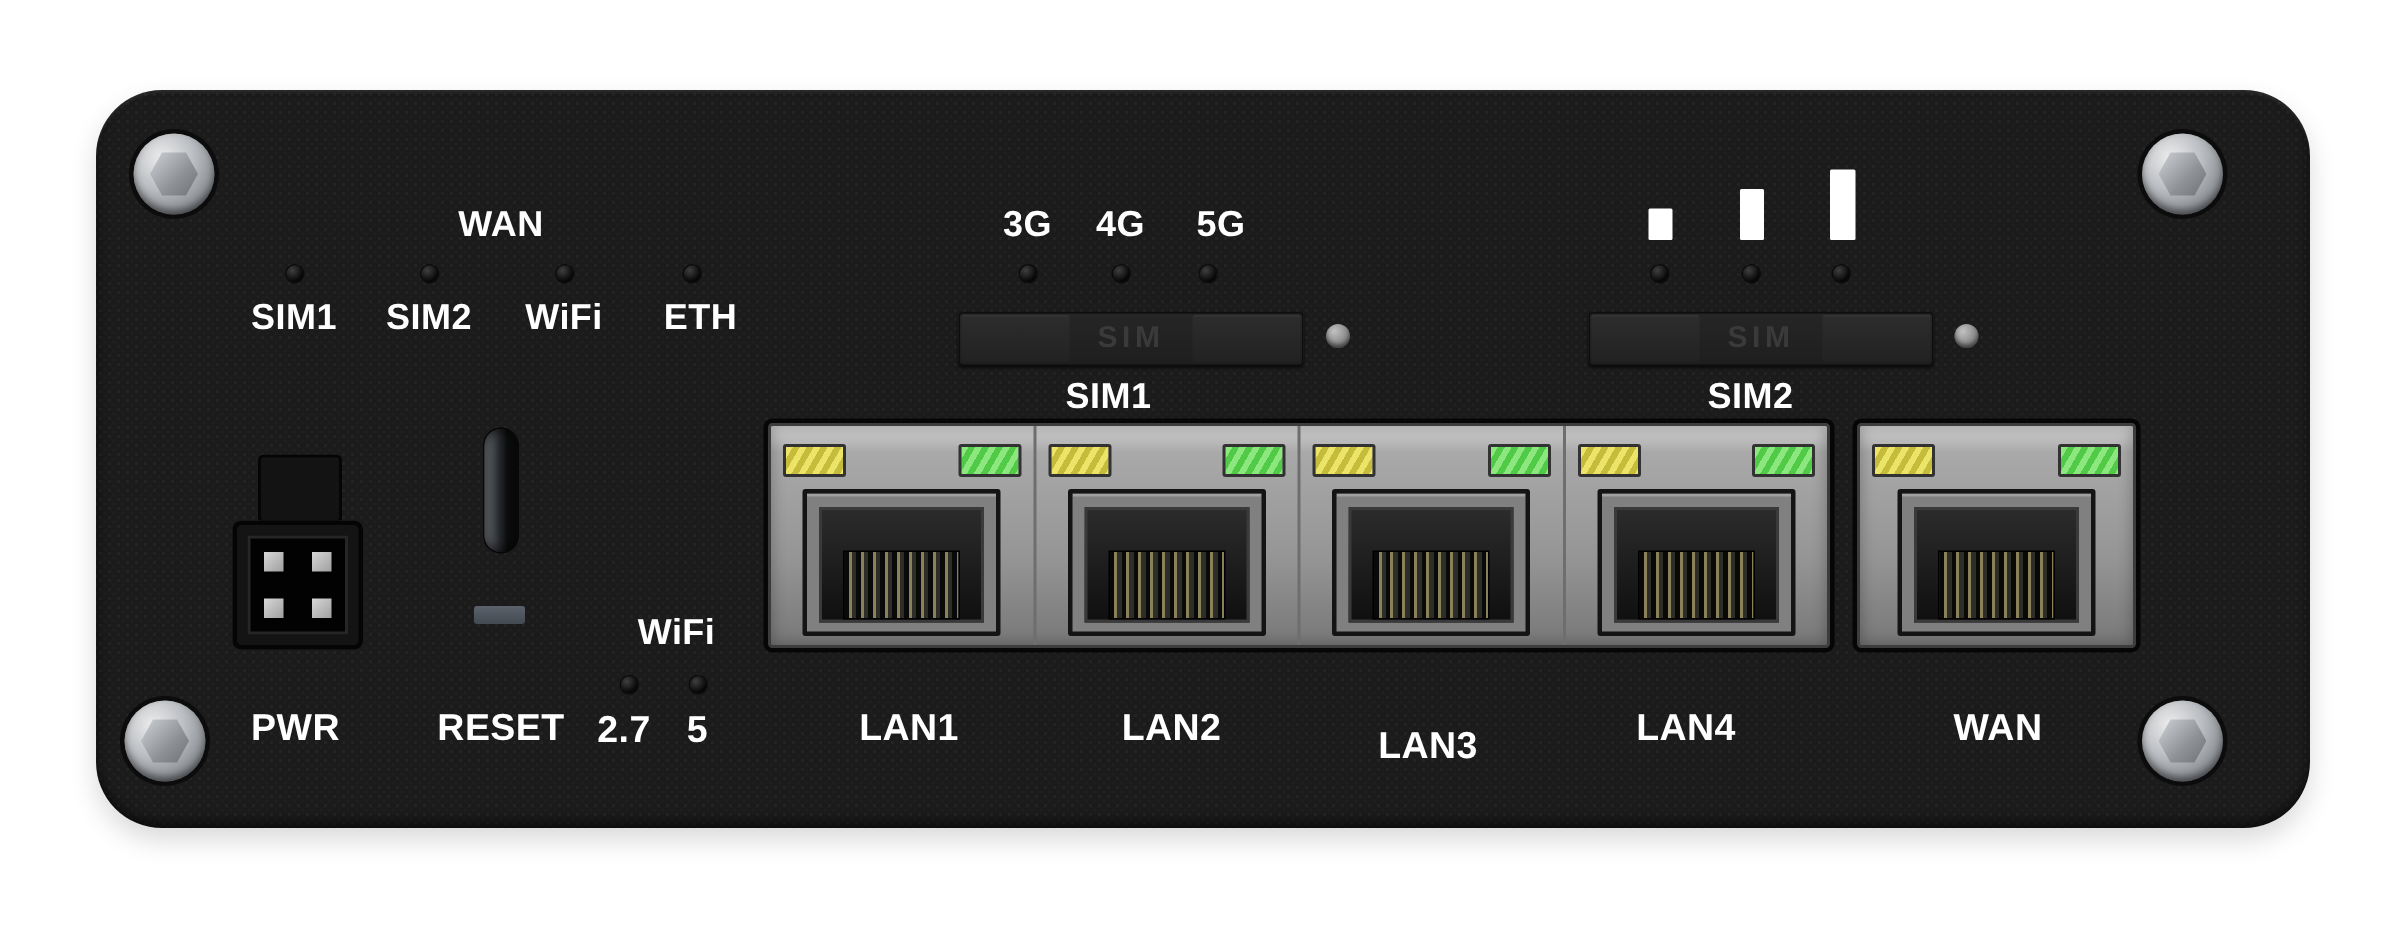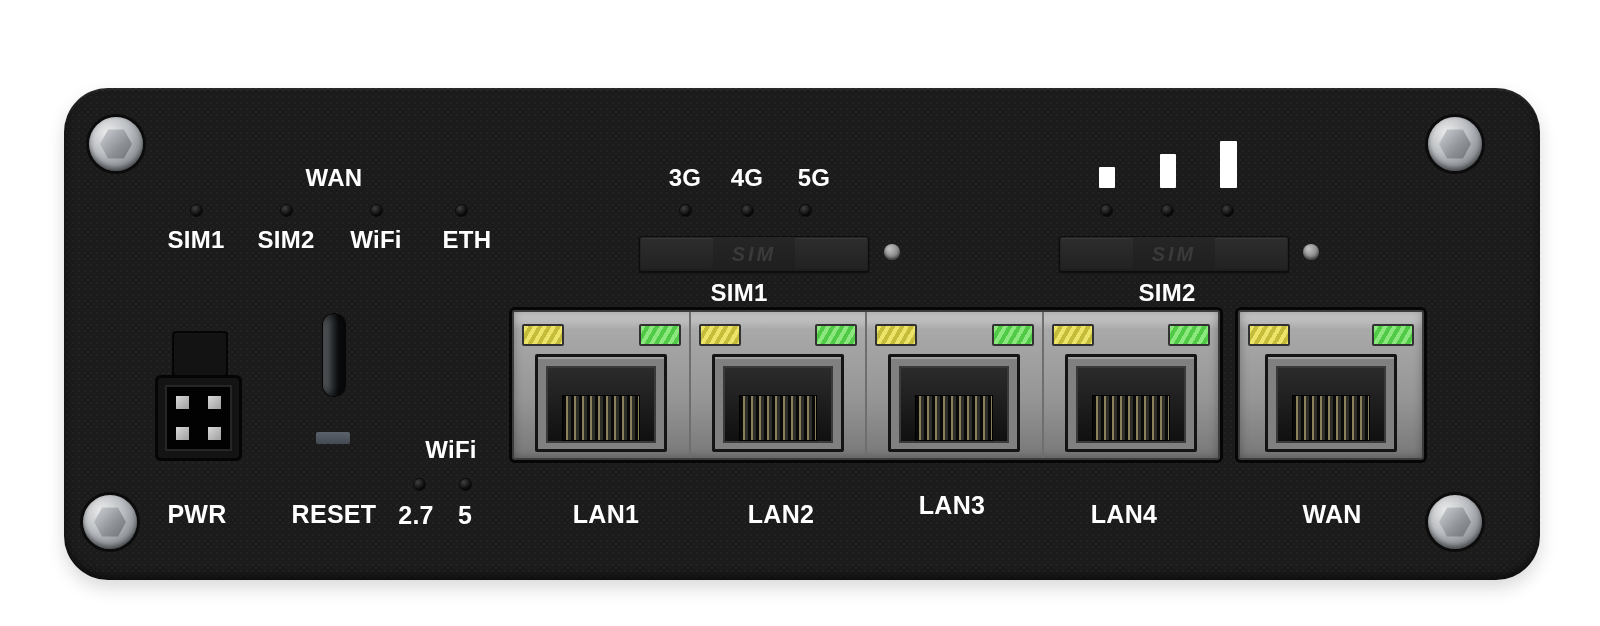--- a/index.html
+++ b/index.html
@@ -7,21 +7,21 @@
           font-family:"Liberation Sans",sans-serif;}
 
   
   .device{position:absolute;left:64px;top:60px;width:1476px;height:492px;border-radius:44px;
     background-color:#1b1b1b;
     background-image:
       radial-gradient(rgba(255,255,255,0.035) 1px, transparent 1.2px),
       radial-gradient(rgba(255,255,255,0.02) 1px, transparent 1.2px);
     background-size:6px 6px,6px 6px;background-position:0 0,3px 3px;
     box-shadow: inset 0 2px 2px rgba(255,255,255,0.07), inset 0 -4px 8px rgba(0,0,0,0.6),
-                0 8px 18px rgba(0,0,0,0.15); margin-top: 28px;}
+                0 8px 18px rgba(0,0,0,0.15);}
 
   
   .screw{position:absolute;width:54px;height:54px;border-radius:50%;
     background:radial-gradient(circle at 35% 30%, #ededed, #bcbfc3 40%, #84888d 75%, #565a5f);
     box-shadow:0 0 0 3px #0c0c0c, inset 0 -3px 5px rgba(0,0,0,.45);}
   .screw::after{content:"";position:absolute;inset:11px;
     clip-path:polygon(25% 5%,75% 5%,100% 50%,75% 95%,25% 95%,0 50%);
     background:linear-gradient(135deg,#d2d5d8,#8d9196 60%,#6c7075);}
 
   
@@ -37,21 +37,21 @@
 
   
   .sim-tray{position:absolute;width:230px;height:36px;border-radius:3px;
     background:linear-gradient(180deg,#262626,#1e1e1e);
     box-shadow:inset 0 0 0 1px #0d0d0d, 0 1px 2px rgba(0,0,0,.6);}
   .tray-seg{position:absolute;top:2px;height:31px;width:72px;border-radius:2px;
     background:linear-gradient(180deg,#2d2d2d,#222222);box-shadow:inset 0 1px 0 rgba(255,255,255,.05);}
   .tray-seg.left{left:2px;}
   .tray-seg.right{right:2px;}
   .tray-text{position:absolute;left:50%;top:50%;transform:translate(-50%,-50%);
-    color:#3a3a3a;font-weight:700;font-size:20px;letter-spacing:3px;font-style:italic;}
+    color:#3a3a3a;font-weight:700;font-size:20px;letter-spacing:3px;}
   .eject-hole{position:absolute;width:16px;height:16px;border-radius:50%;
     background:radial-gradient(circle at 35% 30%, #c2c2c2, #7d7d7d 70%);
     box-shadow:inset 0 -2px 3px rgba(0,0,0,.5);}
 
   
   .pwr-tab{position:absolute;background:#131313;border-radius:4px;
     box-shadow:inset 0 0 0 2px #050505, inset 0 2px 2px rgba(255,255,255,.05);}
   .pwr-body{position:absolute;background:#141414;border-radius:6px;
     box-shadow:inset 0 0 0 3px #050505, inset 0 2px 2px rgba(255,255,255,.06);}
   .pwr-pins{position:absolute;background:#020202;border:2px solid #262626;
@@ -197,18 +197,18 @@
         <div class="pled green"></div>
         <div class="jack">
           <div class="jack-cavity"></div>
           <div class="jack-pins"></div>
         </div>
       </div>
     </div>
 
     <div class="lbl lbl-lg" style="left:542px;top:426px;">LAN1</div>
     <div class="lbl lbl-lg" style="left:717px;top:426px;">LAN2</div>
-    <div class="lbl lbl-lg" style="left:888px;top:417px;">LAN3</div>
+    <div class="lbl lbl-lg" style="left:888px;top:438px;">LAN3</div>
     <div class="lbl lbl-lg" style="left:1060px;top:426px;">LAN4</div>
     <div class="lbl lbl-lg" style="left:1268px;top:426px;">WAN</div>
 
   </div>
 </div>
 
 </body></html>

